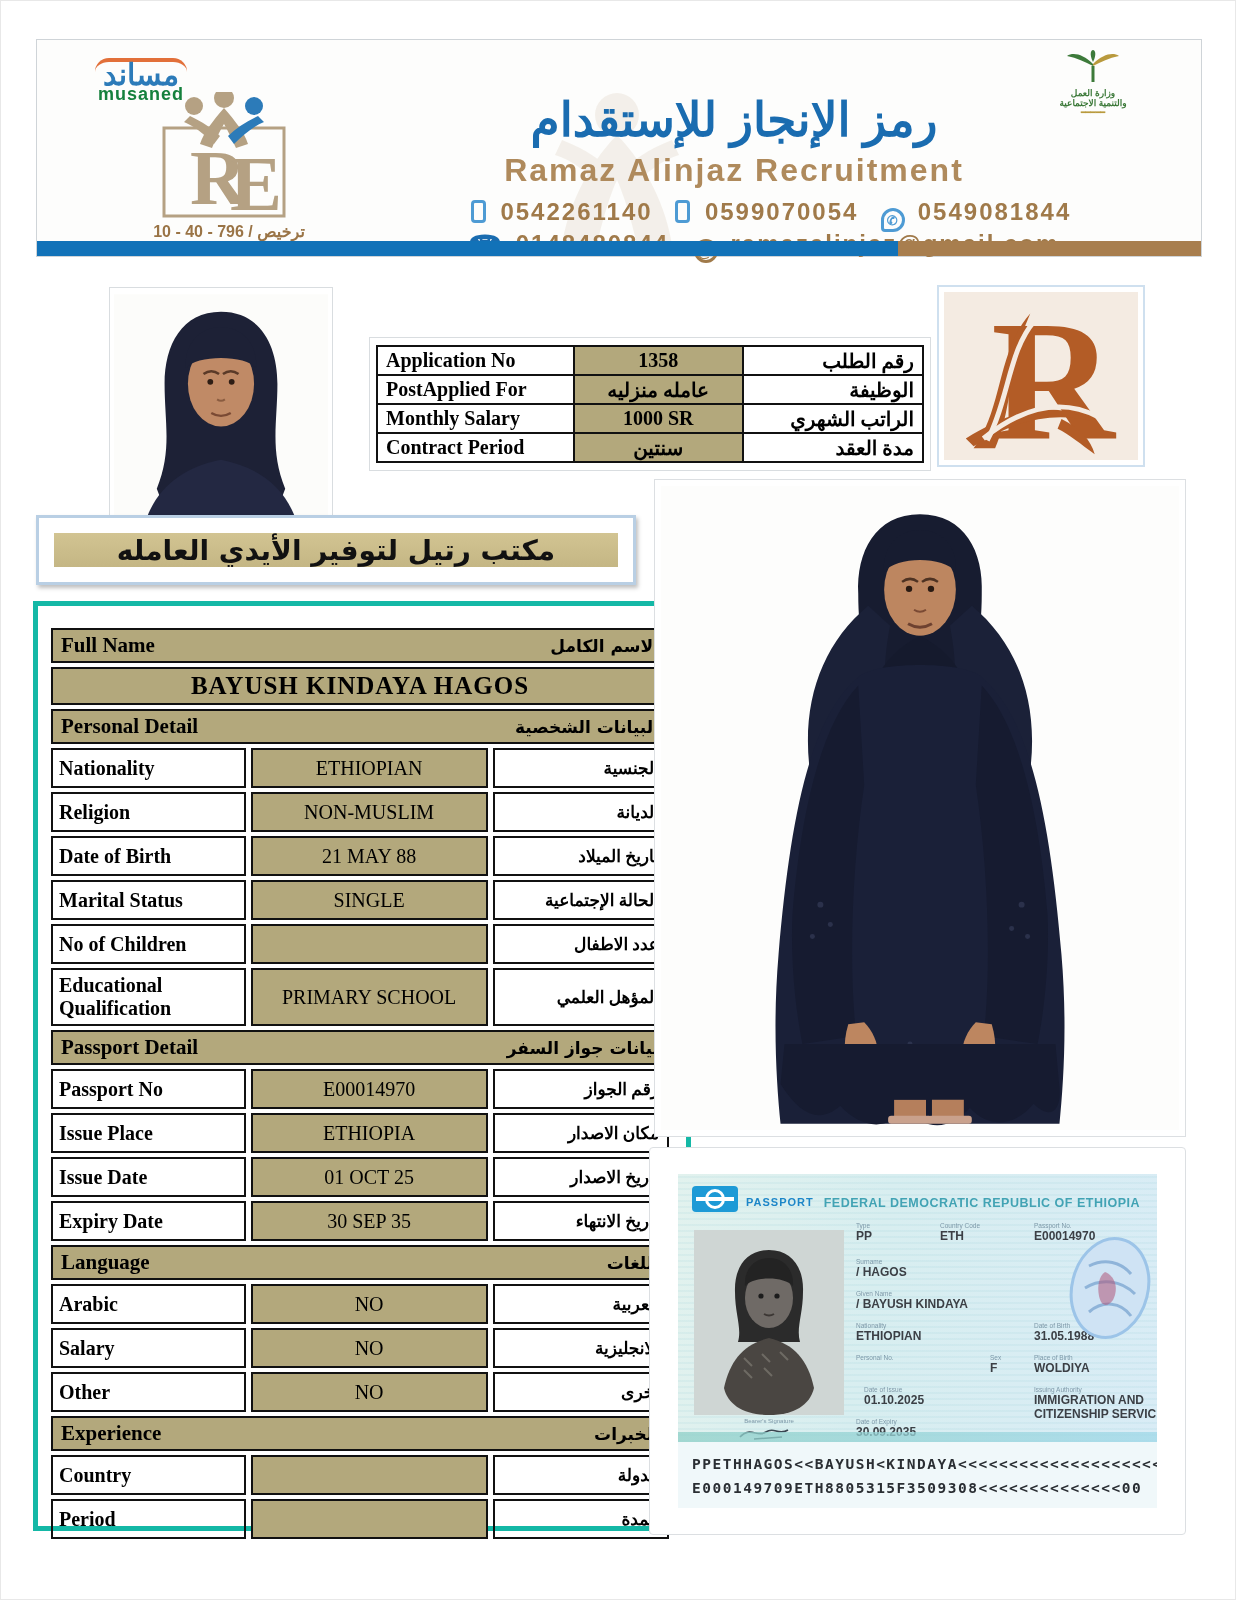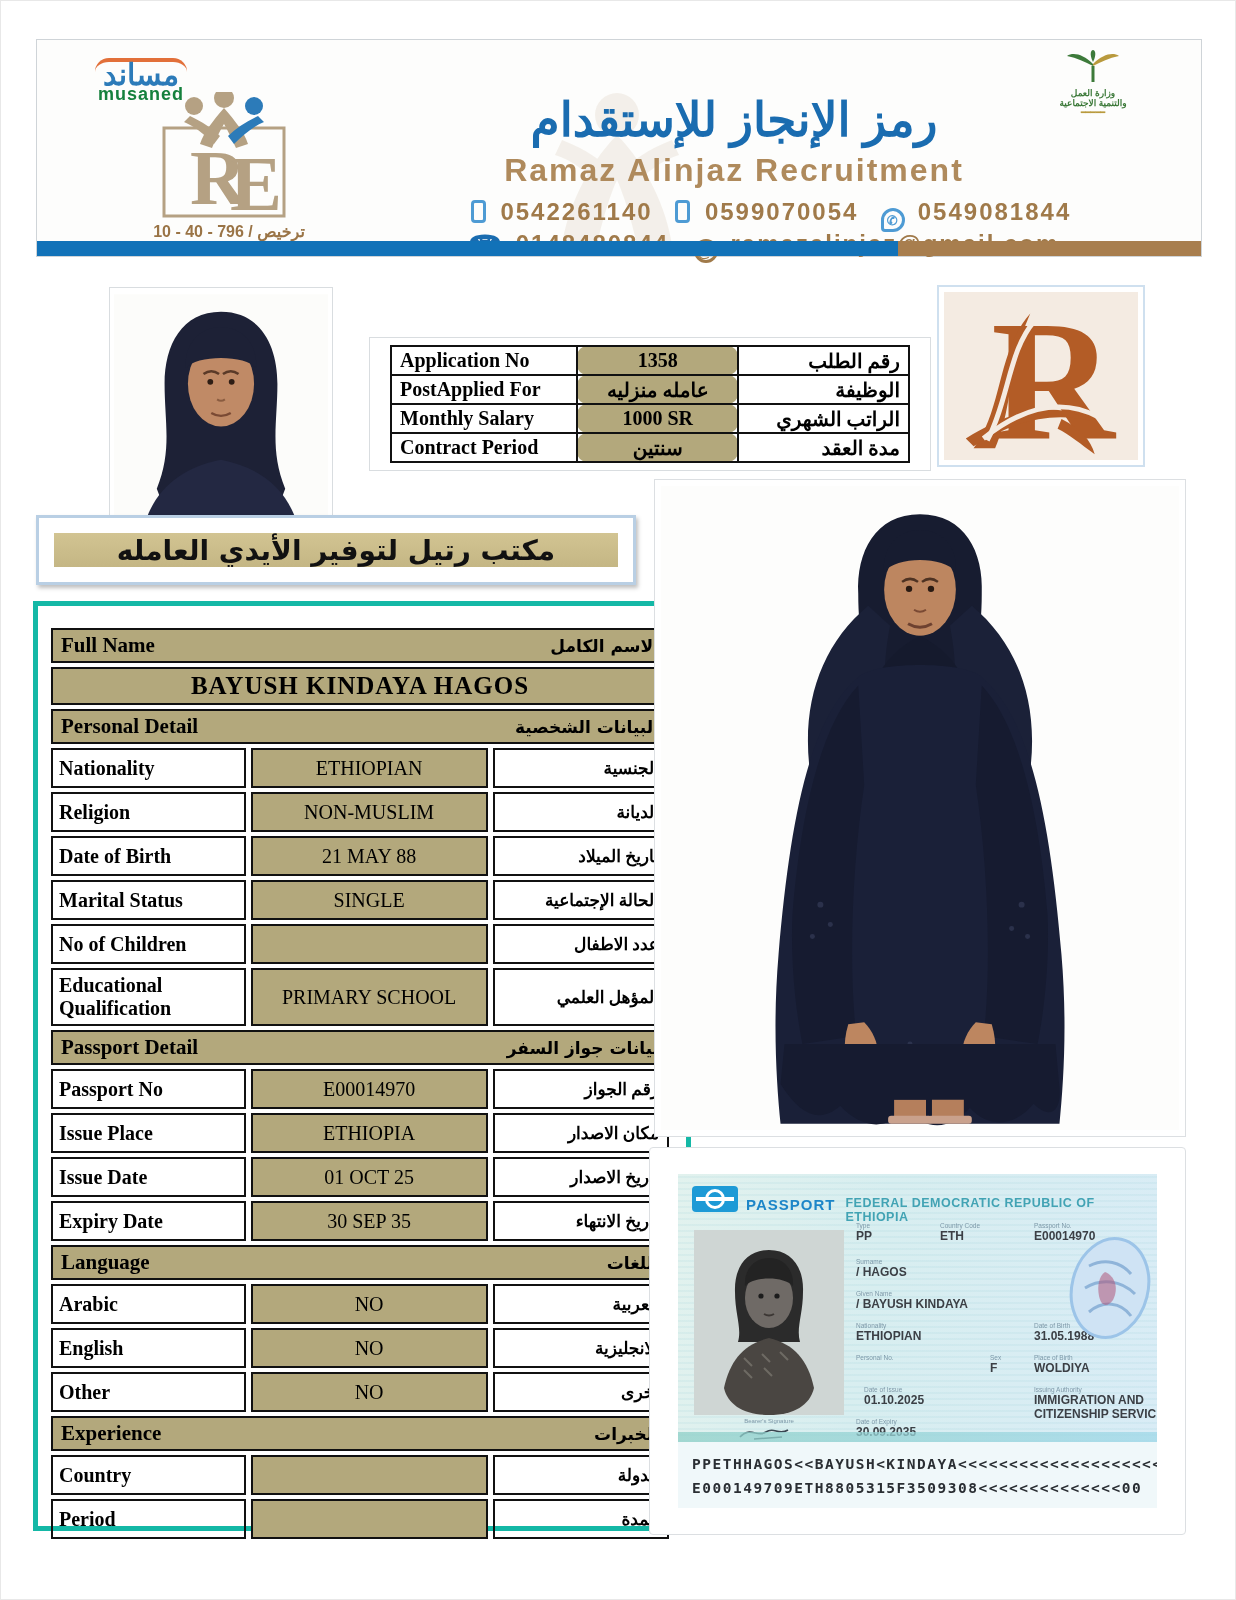--- a/index.html
+++ b/index.html
@@ -39,25 +39,25 @@
   .mail-icon { display:inline-block; width:24px; height:24px; border:3px solid #a07a4a; border-radius:50%; color:#a07a4a; font-size:15px; line-height:19px; text-align:center; vertical-align:-5px; margin:0 4px 0 16px; font-weight:bold; }
   .hdr-bar { position:absolute; left:0; bottom:0; width:100%; height:15px; display:flex; }
   .hdr-bar .blue { width:74%; background:#1272b8; }
   .hdr-bar .tan  { width:26%; background:#a87e4e; }
   
   .portrait-box { position:absolute; left:108px; top:286px; width:224px; height:250px;
     background:#fff; border:1px solid #d9dde0; padding:4px; }
   .portrait-box svg { width:100%; height:100%; display:block; }
   
   .app-wrap { position:absolute; left:368px; top:336px; width:562px; height:134px;
-    border:1px solid #d9dde0; padding:7px 20px; background:#fff; }
+    border:1px solid #d9dde0; padding:7px 6px; background:#fff; }
   table.app { width:100%; height:100%; border-collapse:collapse; }
   table.app td { border:2px solid #111; font-family:"Liberation Serif", serif; font-size:20px; padding:1px 8px; }
   td.app-en { width:36%; font-weight:bold; }
-  td.app-val { width:31%; background:#b3a87c; text-align:center; font-weight:bold;border-radius:10px; }
+  td.app-val { width:31%; background:#b3a87c; text-align:center; font-weight:bold; }
   td.app-ar { width:33%; text-align:right; direction:rtl; font-weight:bold; font-family:"DejaVu Sans", sans-serif; font-size:18px; }
   
   .rlogo-box { position:absolute; left:936px; top:284px; width:208px; height:182px;
     border:2px solid #cfe0ef; background:#fff; padding:5px; }
   .rlogo-inner { width:100%; height:100%; background:#f4ebe2; }
   .rlogo-inner svg { width:100%; height:100%; display:block; }
   
   .banner {
     position:absolute; left:35px; top:514px; width:600px; height:70px;
     border:3px solid #b9cfe4; background:#fff; padding:15px;
@@ -92,21 +92,21 @@
     background:
       repeating-linear-gradient(0deg, rgba(140,200,210,.12) 0 2px, rgba(255,255,255,0) 2px 6px),
       linear-gradient(100deg,#e2f2ee 0%, #d8eef0 40%, #d9ecf6 100%);
     overflow:hidden; }
   .pp-head { position:absolute; left:14px; top:12px; right:12px; display:flex; align-items:flex-start; }
   .pp-icon { width:46px; height:26px; background:#1d9ad6; border-radius:4px; position:relative; flex:0 0 auto; }
   .pp-icon::before { content:""; position:absolute; left:50%; top:50%; transform:translate(-50%,-50%);
     width:14px; height:14px; border:3px solid #fff; border-radius:50%; }
   .pp-icon::after { content:""; position:absolute; left:4px; top:50%; transform:translateY(-50%);
     width:38px; height:4px; background:#fff; }
-  .pp-doc { color:#1d86c8; font-weight:bold; font-size:15px; margin:10px 10px 0 8px; letter-spacing:1px; flex:0 0 auto;}
+  .pp-doc { color:#1d86c8; font-weight:bold; font-size:11px; margin:10px 10px 0 8px; letter-spacing:1px; flex:0 0 auto;}
   .pp-country { color:#42a3b4; font-weight:bold; font-size:12.5px; margin-top:10px; letter-spacing:.5px; }
   .pp-photo { position:absolute; left:16px; top:56px; width:150px; height:185px; }
   .pp-photo svg { width:100%; height:100%; display:block; }
   .pp-sign { position:absolute; left:26px; top:244px; width:130px; text-align:center; }
   .pp-sign .lbl { font-size:6px; color:#7d98a8; }
   .pp-field { position:absolute; }
   .pp-field .lbl { font-size:6.5px; color:#7d98a8; white-space:nowrap; }
   .pp-field .val { font-size:12px; font-weight:bold; color:#3b3f45; white-space:nowrap; }
   .pp-emblem { position:absolute; right:6px; top:62px; width:82px; height:104px; }
   .pp-band { position:absolute; left:0; right:0; top:258px; height:10px;
@@ -329,21 +329,21 @@
                 <span class="ar" dir="rtl">اللغات</span>
               </div>
             </td>
           </tr>
           <tr class="datarow">
             <td class="p-en">Arabic</td>
             <td class="p-val">NO</td>
             <td class="p-ar" dir="rtl">العربية</td>
           </tr>
           <tr class="datarow">
-            <td class="p-en">English</td>
+            <td class="p-en">Salary</td>
             <td class="p-val">NO</td>
             <td class="p-ar" dir="rtl">الانجليزية</td>
           </tr>
           <tr class="datarow">
             <td class="p-en">Other</td>
             <td class="p-val">NO</td>
             <td class="p-ar" dir="rtl">آخرى</td>
           </tr>
           <tr>
             <td class="p-head" colspan="3">

